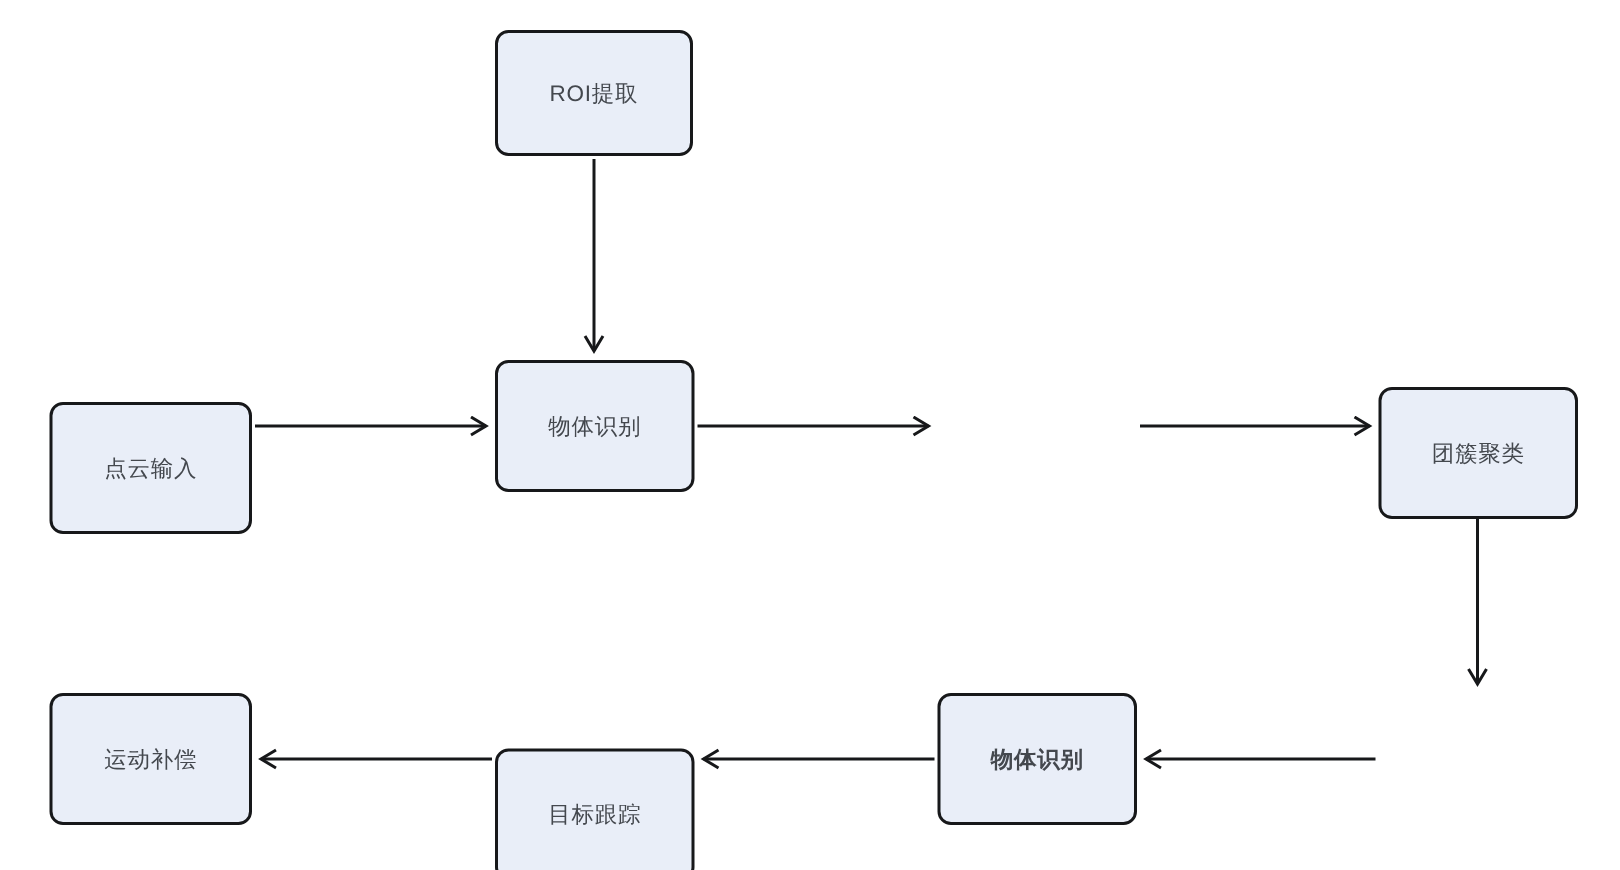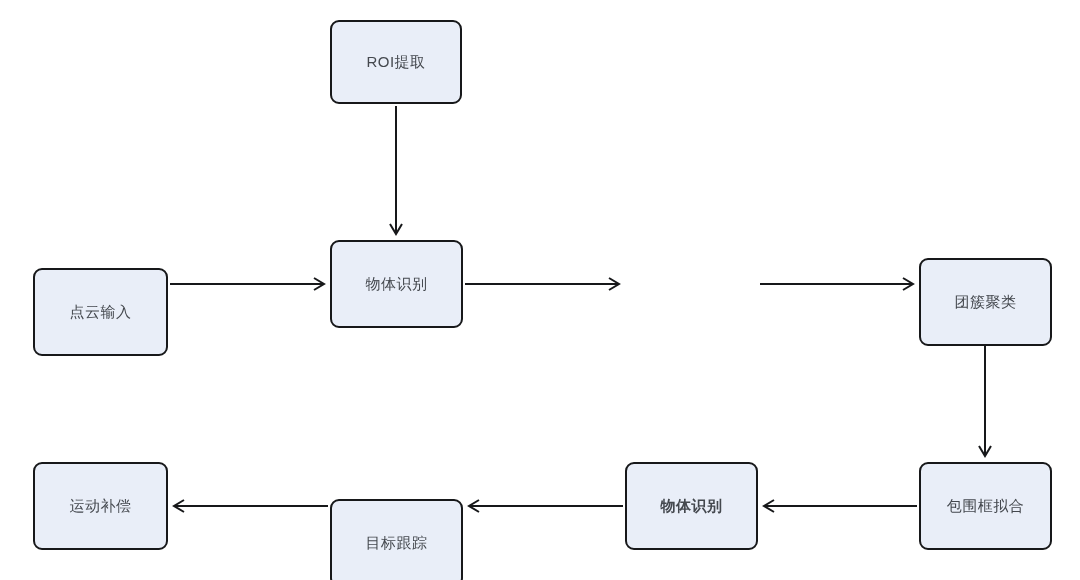--- a/index.html
+++ b/index.html
@@ -78,18 +78,17 @@
     <line x1="985" y1="330" x2="985" y2="456" marker-end="url(#chevron)"></line>
     <line x1="917" y1="506" x2="764" y2="506" marker-end="url(#chevron)"></line>
     <line x1="623" y1="506" x2="469" y2="506" marker-end="url(#chevron)"></line>
     <line x1="328" y1="506" x2="174" y2="506" marker-end="url(#chevron)"></line>
   </svg>
 
   <div class="node" id="n-roi">ROI提取</div>
   <div class="node" id="n-input">点云输入</div>
   <div class="node" id="n-filter">物体识别</div>
   <div class="node" id="n-cluster">团簇聚类</div>
-  <div class="node" id="n-bbox">包围框拟合</div>
   <div class="node" id="n-recog">物体识别</div>
   <div class="node" id="n-tracking">目标跟踪</div>
   <div class="node" id="n-motion">运动补偿</div>
 
 </div>
 
 </body></html>

